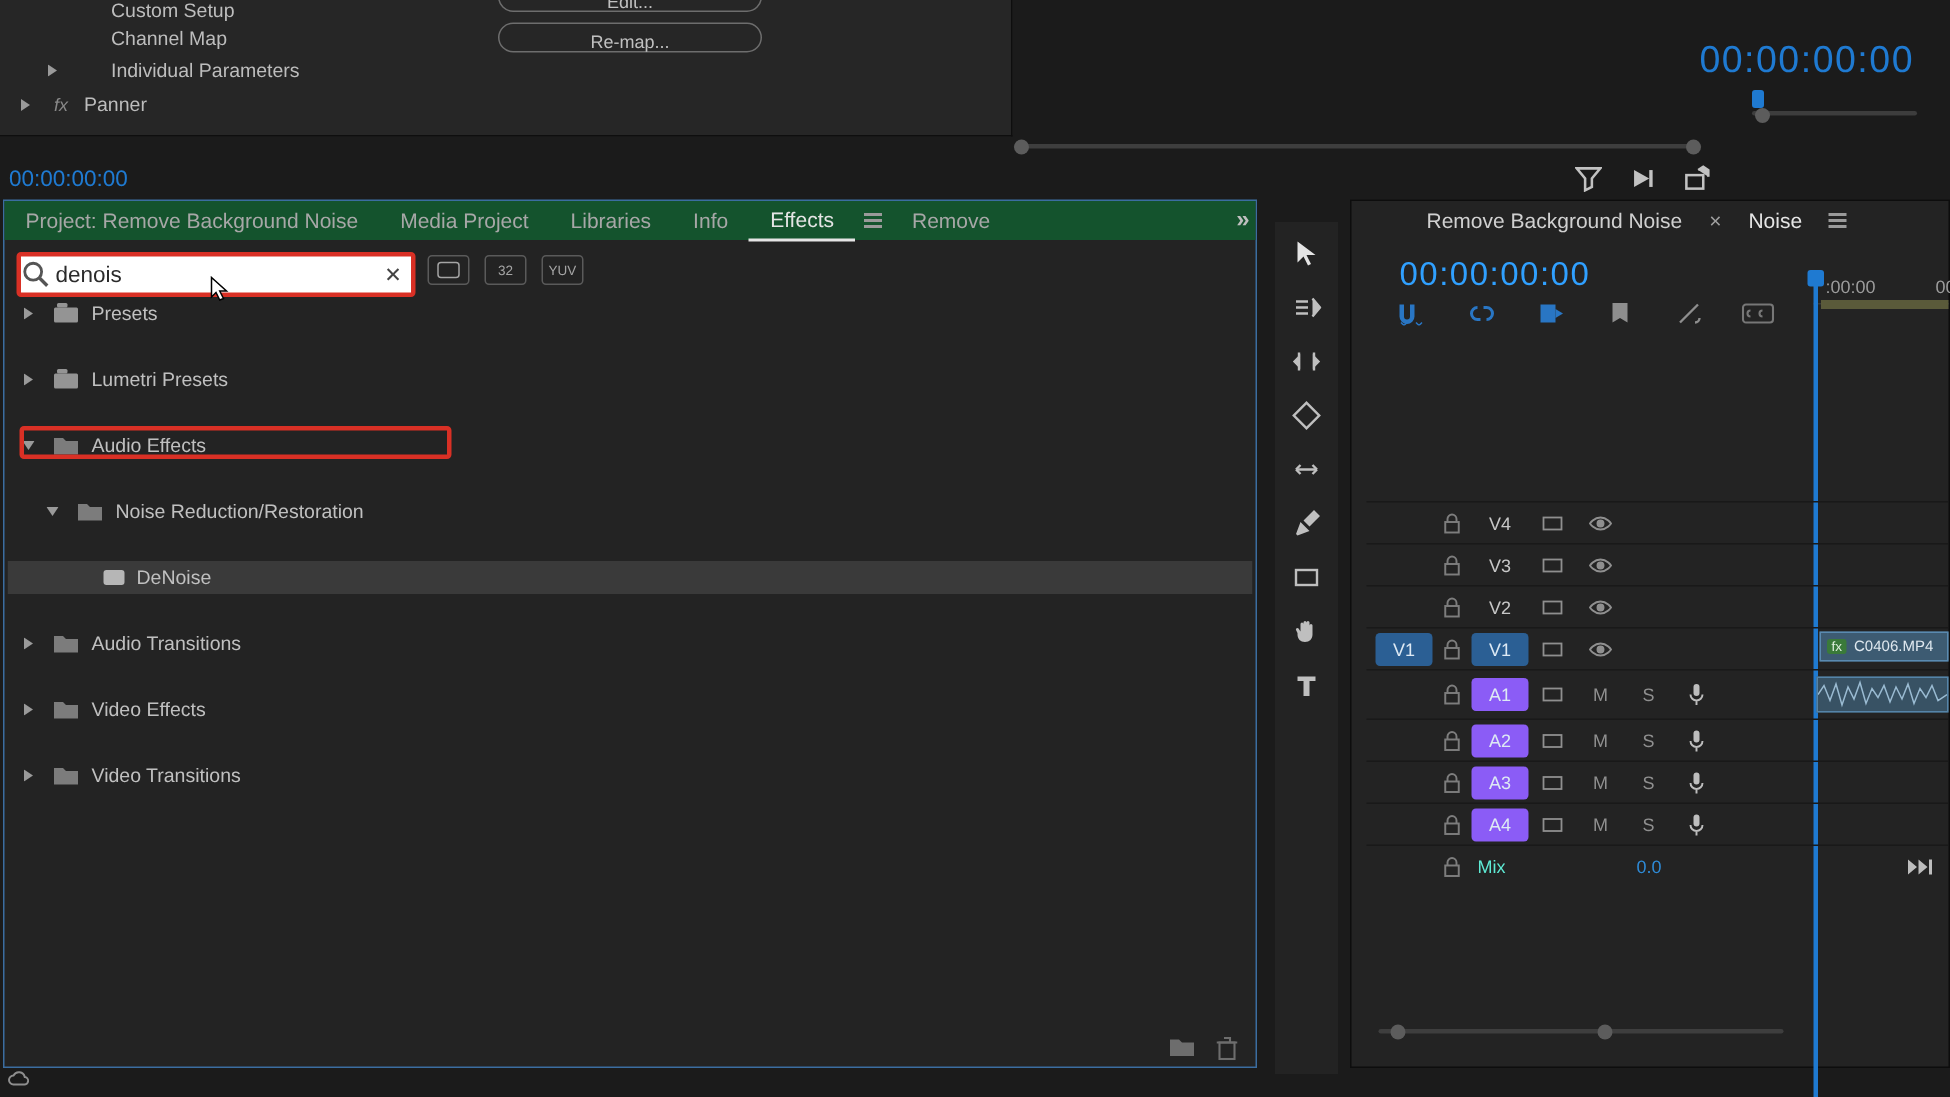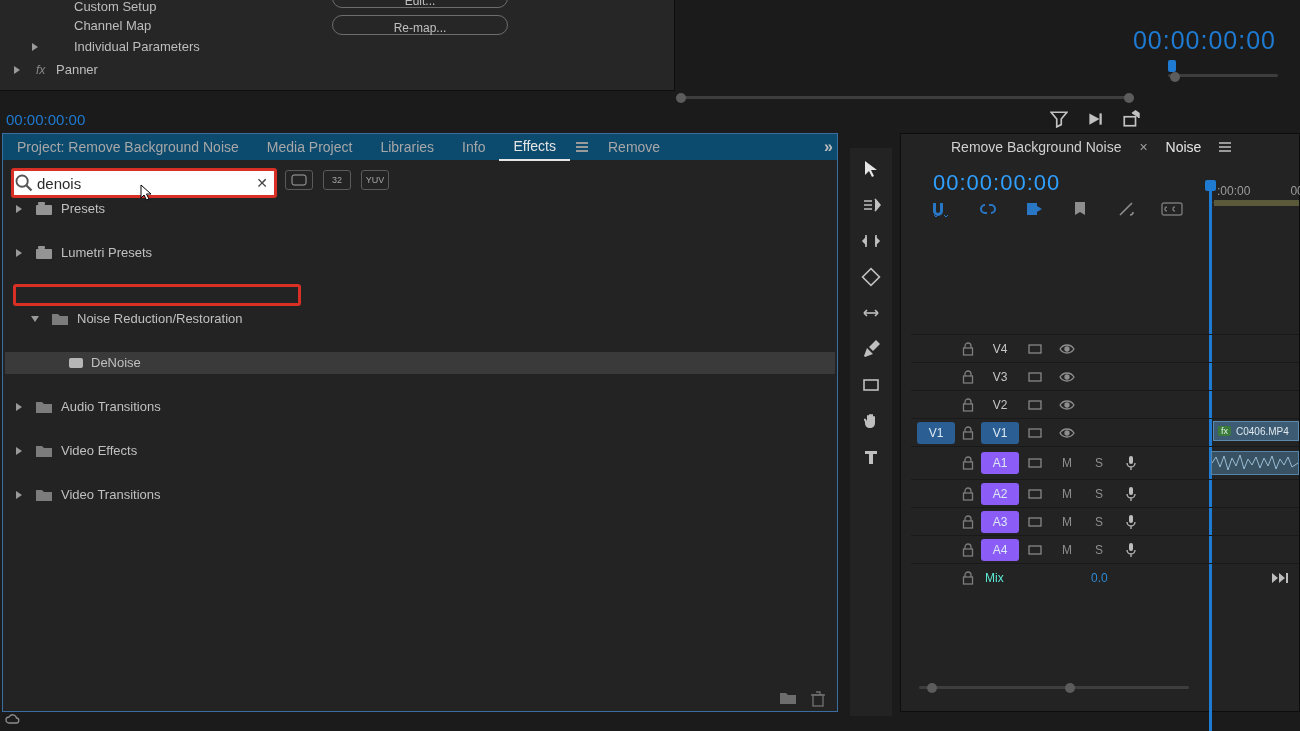--- a/index.html
+++ b/index.html
@@ -21,21 +21,21 @@
 
 #prog-tc{position:absolute;right:24px;top:26px;color:#1f7ad1;font-size:25px;letter-spacing:1px}
 #prog-rule{position:absolute;right:22px;top:60px;width:110px;height:24px}
 #prog-rule .bar{position:absolute;left:0;top:14px;right:0;height:3px;background:#3d3d3d;border-radius:2px}
 #prog-rule .pin{position:absolute;left:0;top:0;width:8px;height:12px;background:#1f7ad1;border-radius:2px}
 #prog-rule .dot{position:absolute;left:2px;top:12px;width:10px;height:10px;background:#5c5c5c;border-radius:50%}
 
 
 #effects-panel{position:absolute;left:2px;top:133px;width:834px;height:577px;background:#232323;border:1px solid #3b6da0}
 
-#tab-row{position:absolute;left:0;top:0;right:0;height:26px;background:#0c4a6e;display:flex;align-items:center}
+#tab-row{position:absolute;left:0;top:0;right:0;height:26px;background:#14532d;display:flex;align-items:center}
 .tab{padding:0 14px;height:26px;line-height:26px;color:#a7a7a7;font-size:14px;white-space:nowrap}
 .tab.sel{color:#e5e5e5;border-bottom:2px solid #e5e5e5}
 .tab-menu{display:flex;flex-direction:column;gap:2px;padding:0 6px;justify-content:center}
 .tab-menu span{display:block;width:12px;height:2px;background:#9a9a9a}
 #tab-overflow{position:absolute;right:6px;top:4px;color:#bfbfbf;font-size:16px;font-weight:bold;letter-spacing:-2px}
 
 #search-row{position:absolute;left:8px;top:34px;height:26px}
 #search-box{position:absolute;left:0;top:0;width:260px;height:24px;background:#fff;border:3px solid #d93025;border-radius:3px;display:flex;align-items:center}
 #search-box .mag{width:20px;height:20px;display:flex;align-items:center;justify-content:center;fill:#555}
 #search-box input{flex:1;border:none;outline:none;font-size:15px;padding:0 3px;color:#2b2b2b;background:transparent}
@@ -233,20 +233,31 @@
             <path d="M1 0 L7 4 L1 8 Z"></path>
           </svg>
         </div>
       <svg class="ficon2 bin" style="left:30px" viewBox="0 0 18 14">
           <rect x="1" y="3" width="16" height="10" rx="1"></rect>
           <rect x="3" y="0" width="7" height="3" rx="1"></rect>
         </svg>
       <span class="lbl" style="left:56px">Lumetri Presets</span>
     </div>
 
+    <div class="node" style="top:44px">
+      <div class="tw" style="left:8px">
+          <svg viewBox="0 0 8 8">
+            <path d="M0 1 L8 1 L4 7 Z"></path>
+          </svg>
+        </div>
+      <svg class="ficon2 folder" style="left:30px" viewBox="0 0 18 14">
+          <path d="M1 2h6l2 2h8v9H1z"></path>
+        </svg>
+      <span class="lbl" style="left:56px">Audio Effects</span>
+    </div>
 
     <div class="node" style="top:66px">
       <div class="tw" style="left:24px">
           <svg viewBox="0 0 8 8">
             <path d="M0 1 L8 1 L4 7 Z"></path>
           </svg>
         </div>
       <svg class="ficon2 folder" style="left:46px" viewBox="0 0 18 14">
           <path d="M1 2h6l2 2h8v9H1z"></path>
         </svg>

